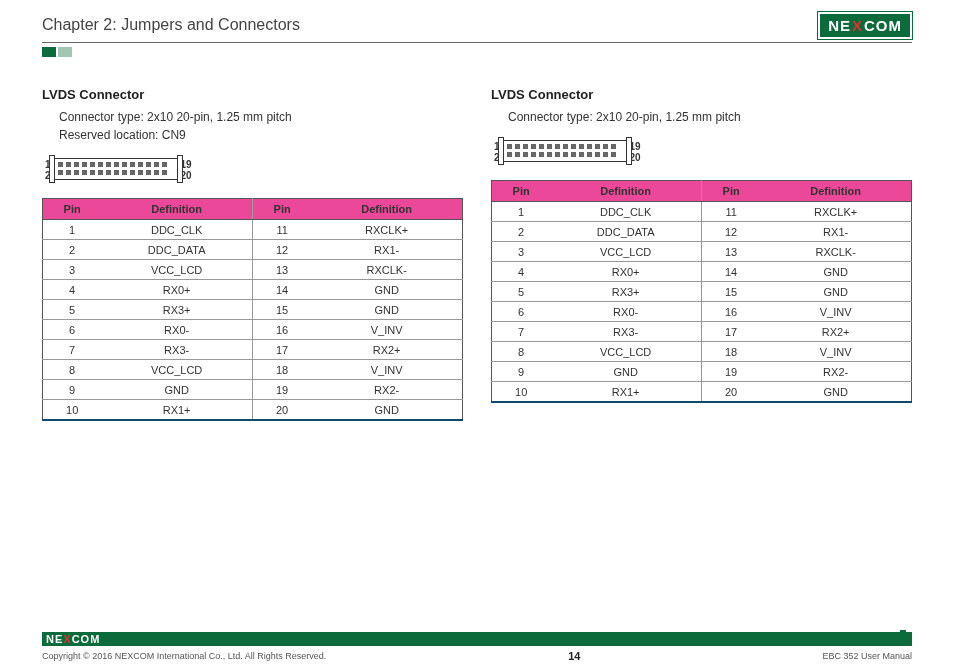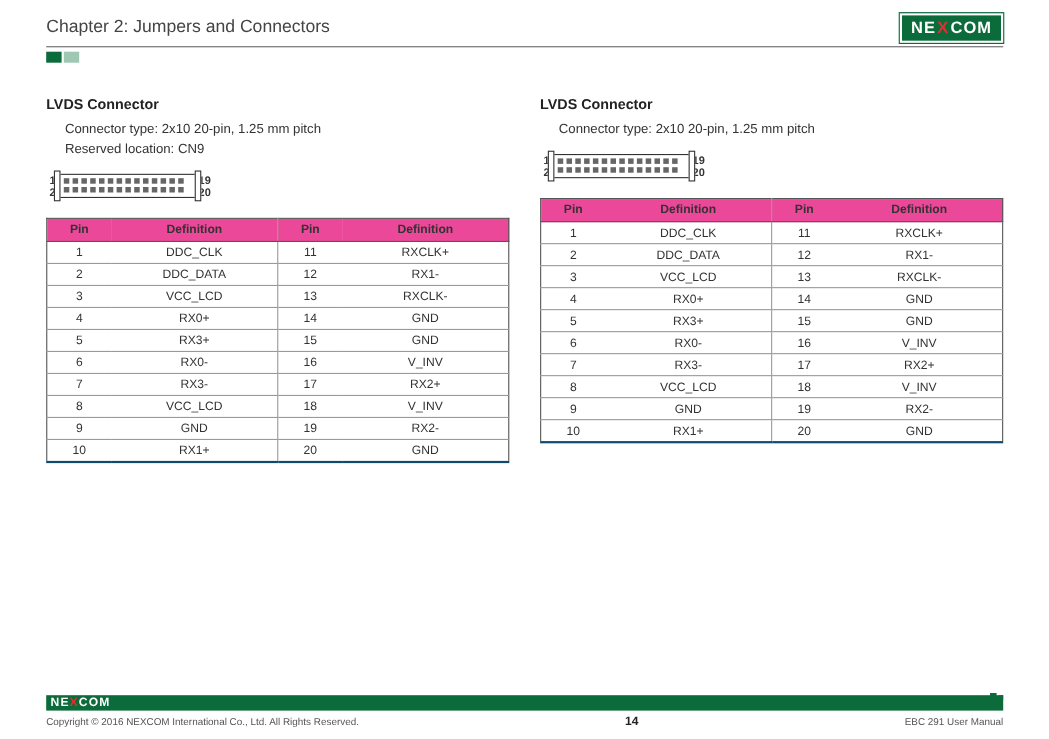--- a/index.html
+++ b/index.html
@@ -469,15 +469,15 @@
         <span>COM</span>
     </div>
     <div class="footer-deco">
       <div class="b"></div>
         <div class="s"></div>
     </div>
   </div>
   <div class="footer-row">
     <span>Copyright © 2016 NEXCOM International Co., Ltd. All Rights Reserved.</span>
     <span class="pnum">14</span>
-    <span>EBC 291 User Manual</span>
+    <span>EBC 352 User Manual</span>
   </div>
 </div>
 
 </body></html>

